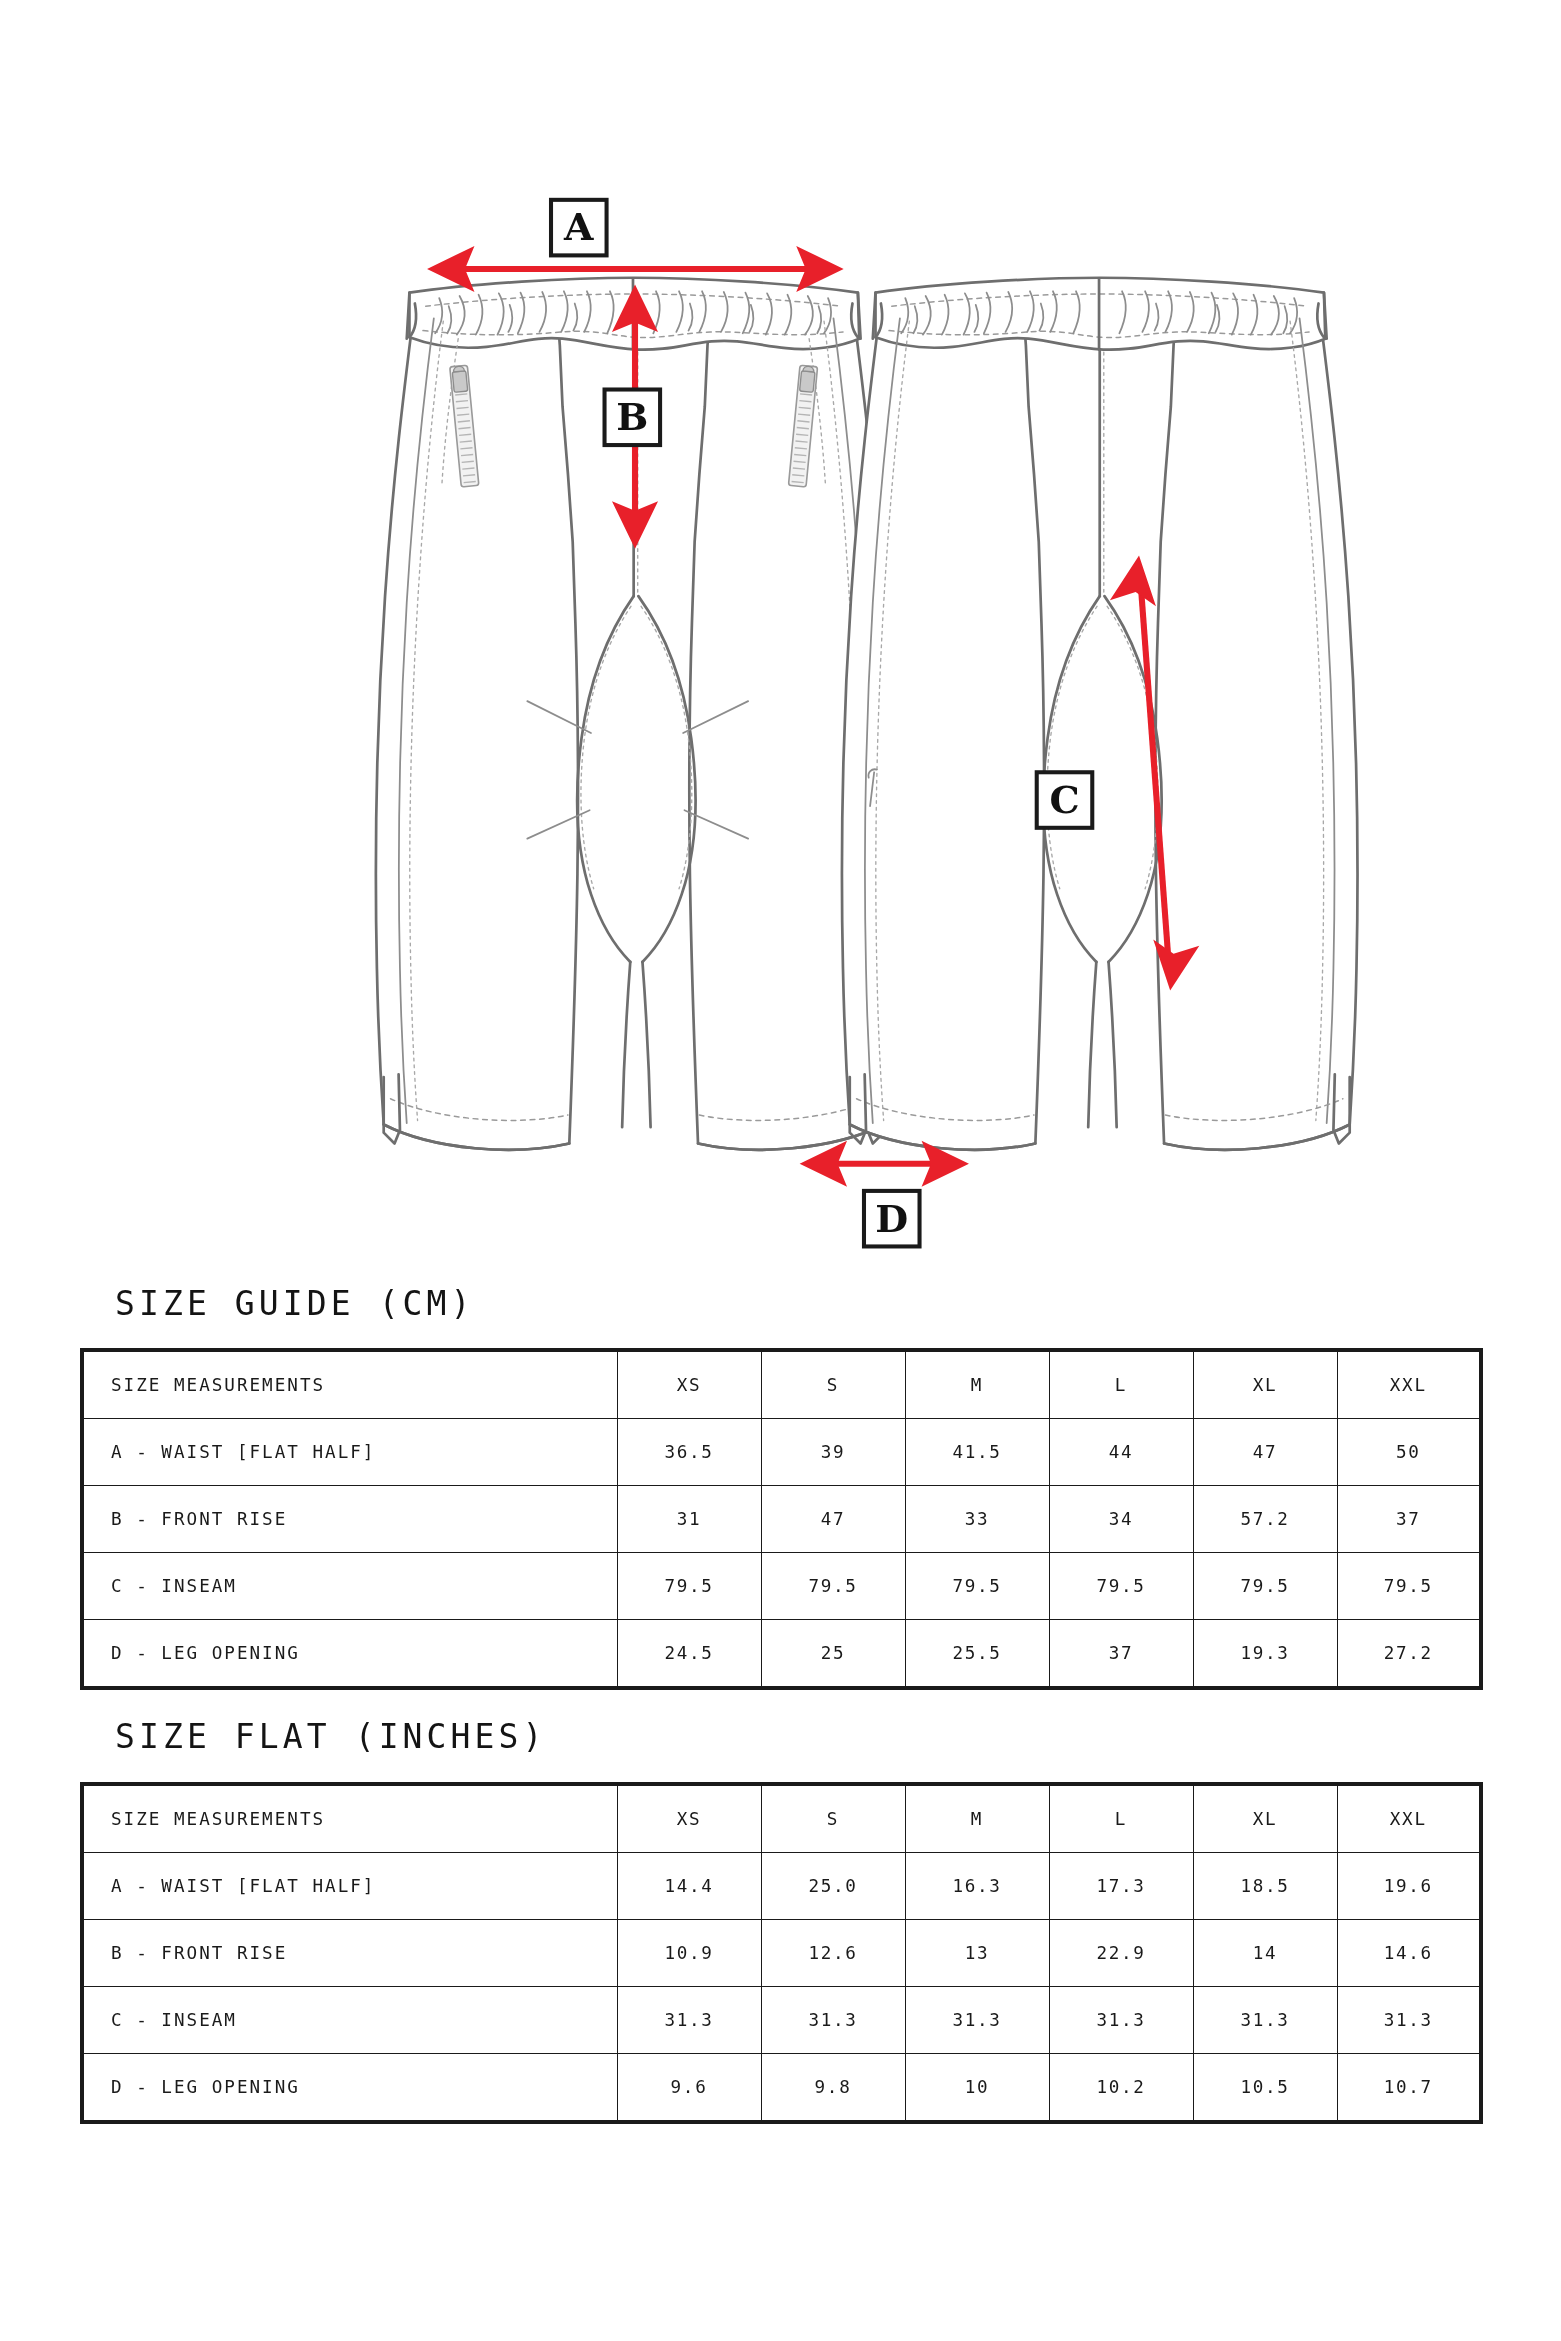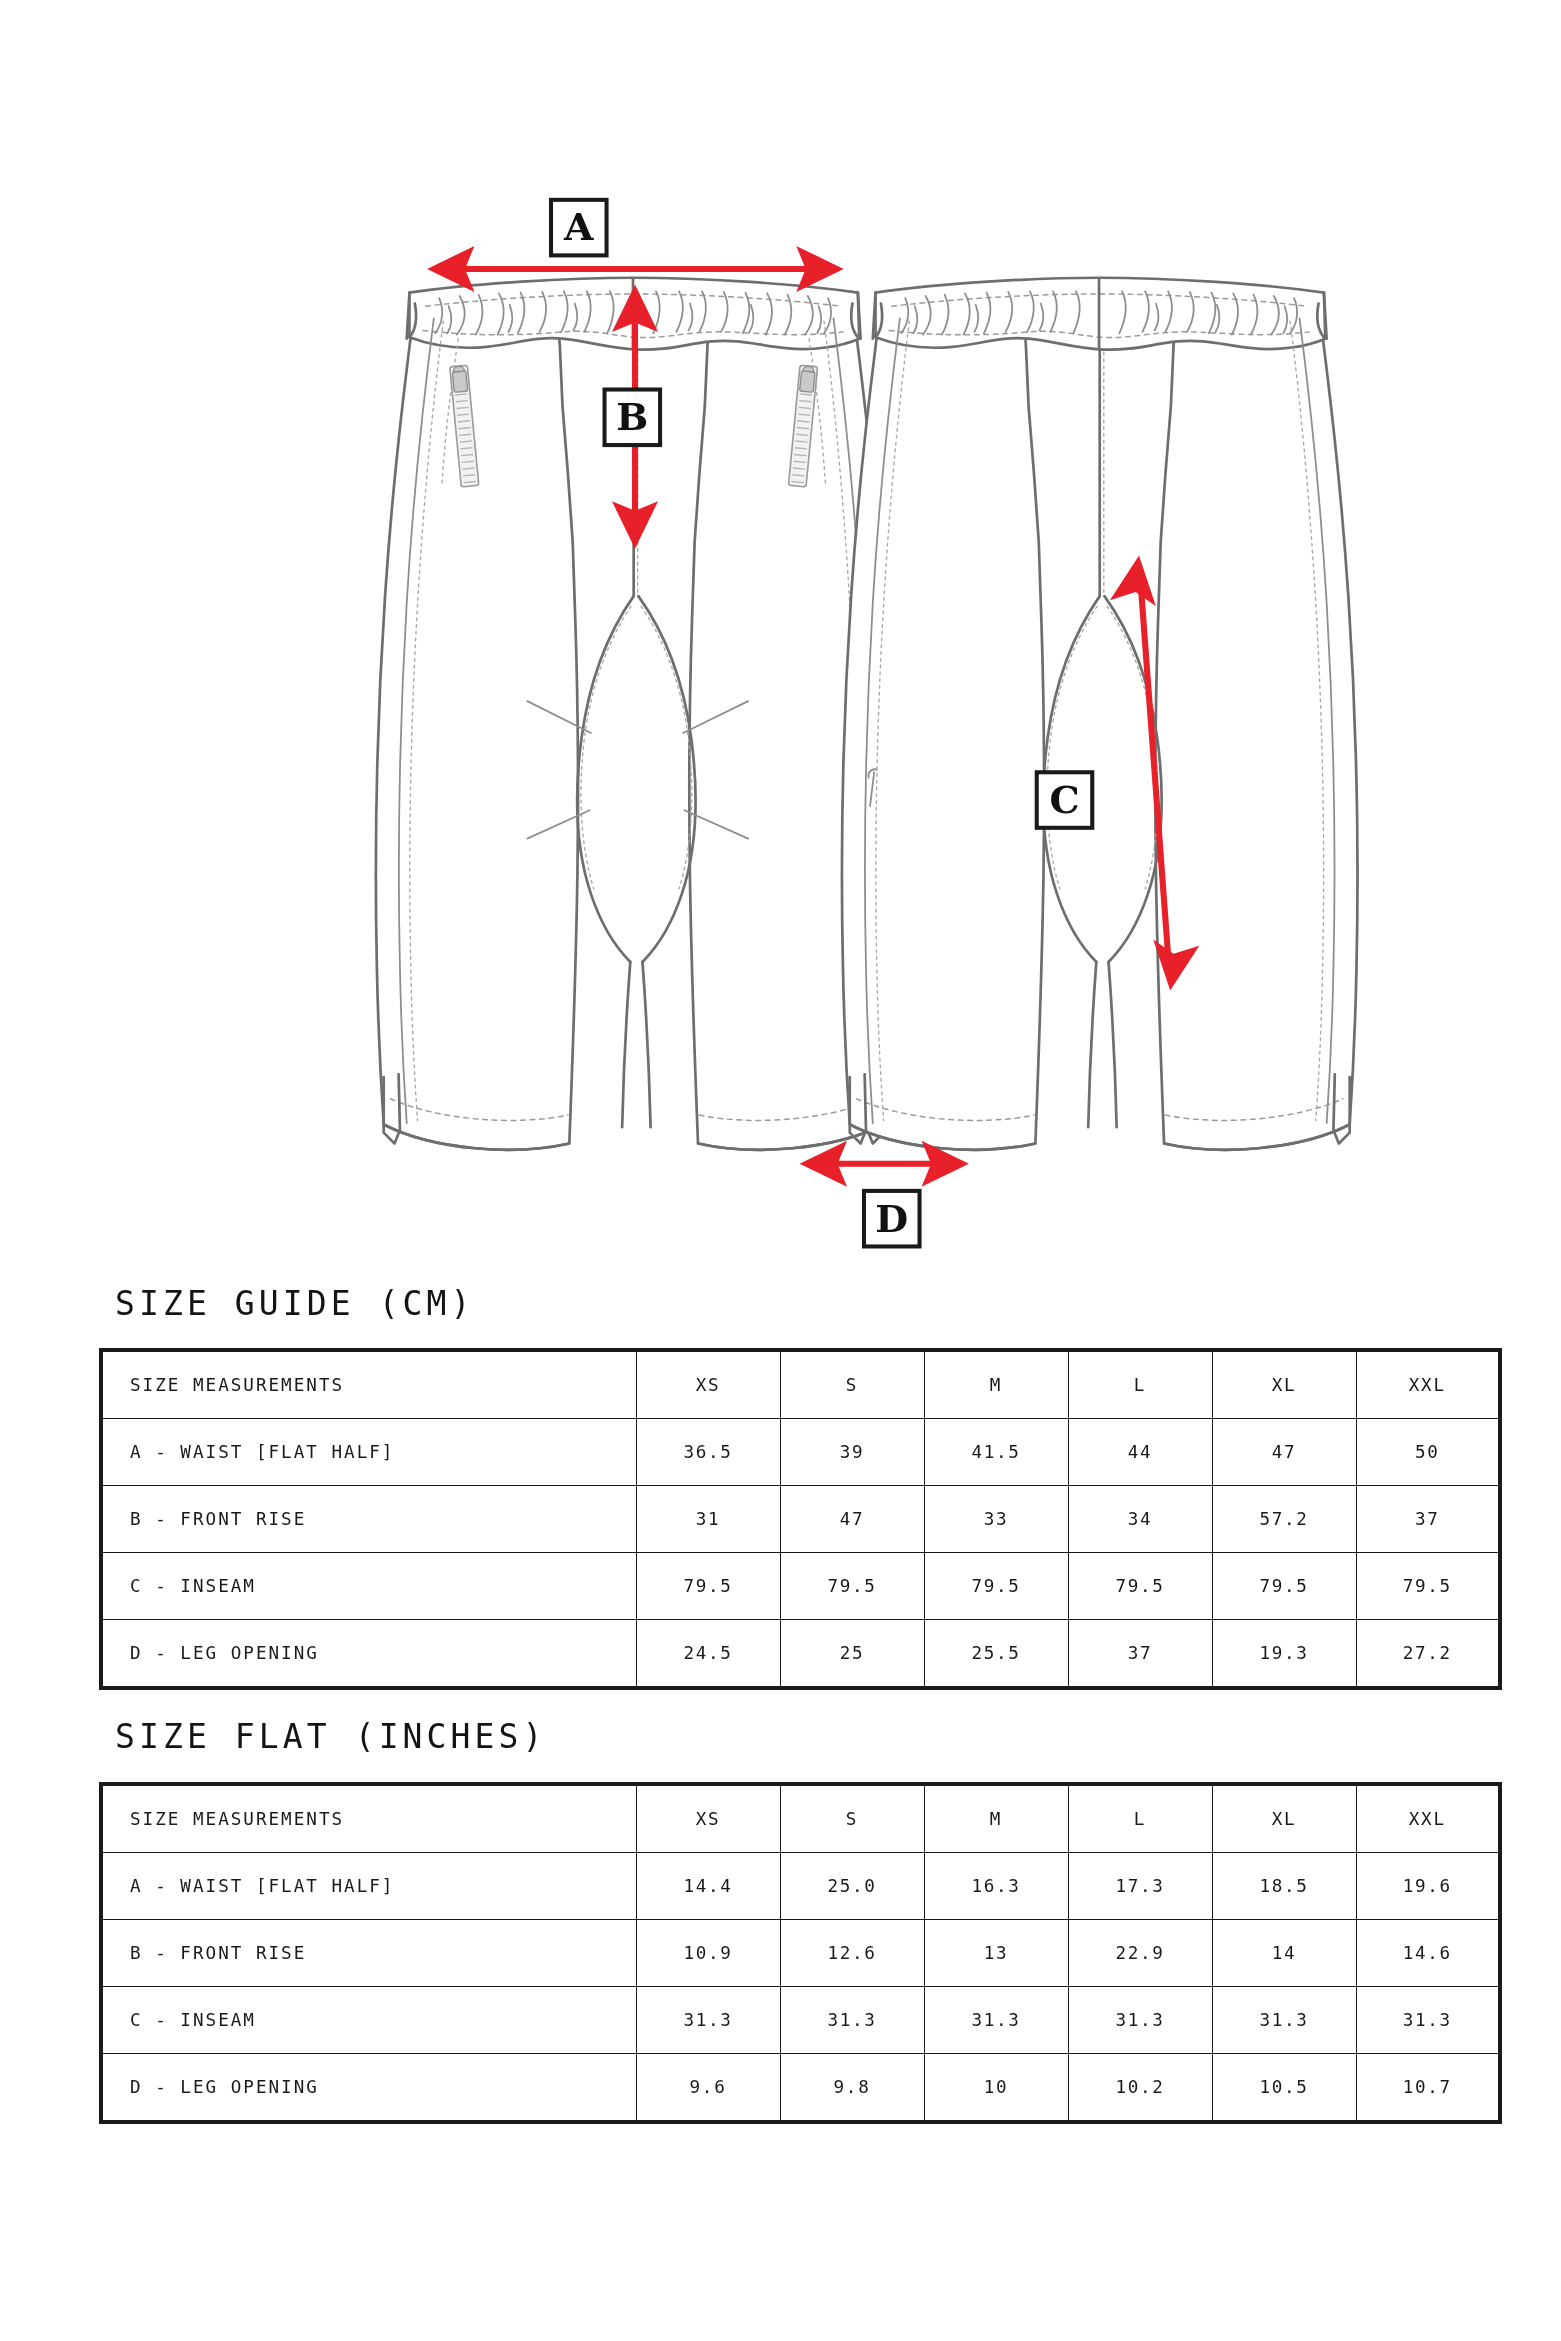--- a/index.html
+++ b/index.html
@@ -41,21 +41,21 @@
     color: #141414;
     white-space: nowrap;
     margin-left: 48px;
   }
   #title-cm     { top: 1284px; }
   #title-inches { top: 1717px; }
 
   
   .size-table-wrap {
     position: absolute;
-    left: 99px;
+    left: 80px;
     width: 1300px;
   }
   #table-cm-wrap     { top: 1348px; }
   #table-inches-wrap { top: 1782px; }
 
   table.size-table {
     border-collapse: collapse;
     width: 1398px;
     table-layout: fixed;
     border: 4.7px solid #1a1a1a;

